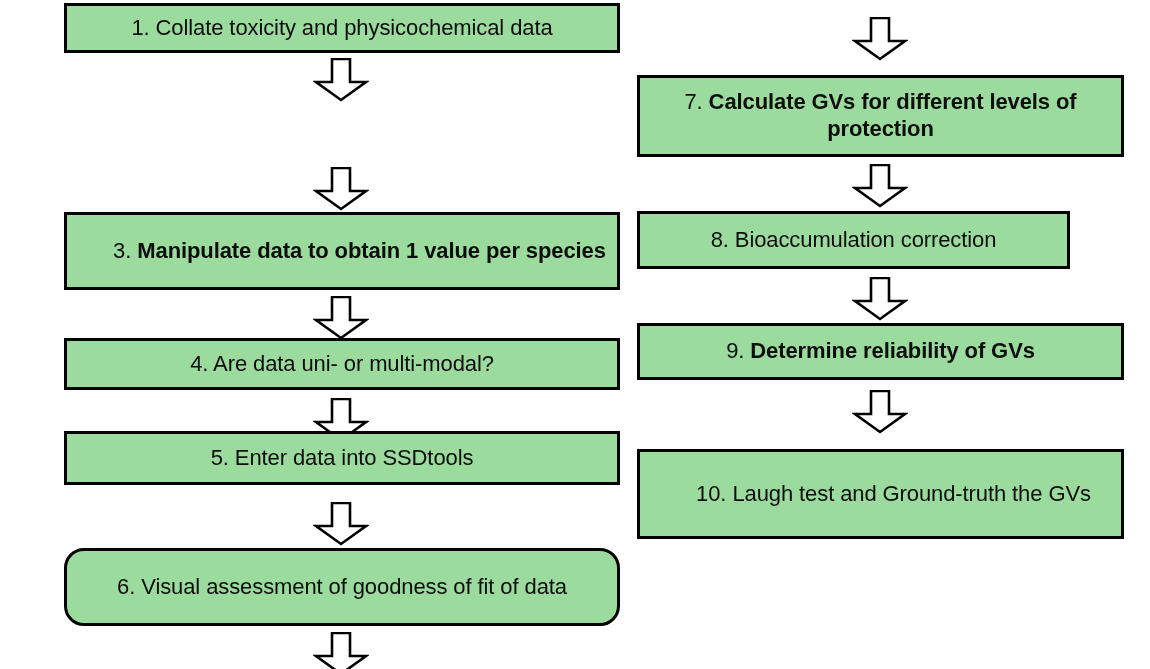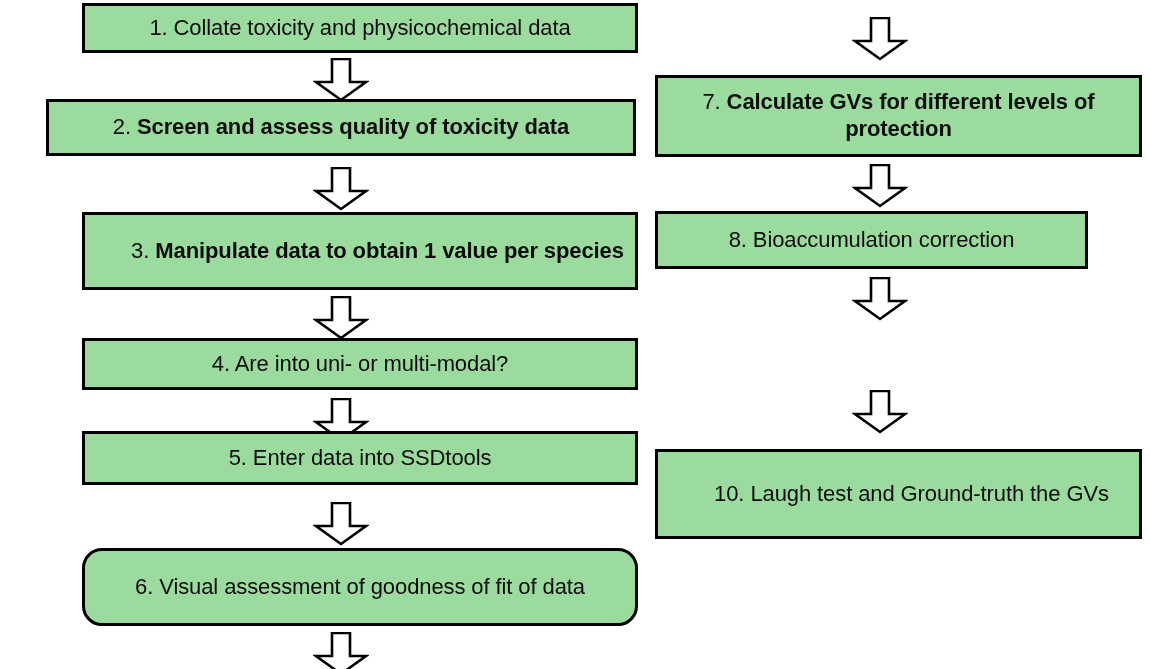--- a/index.html
+++ b/index.html
@@ -26,21 +26,20 @@
     border: 3px solid #000000;
     display: flex;
     align-items: center;
     justify-content: center;
     text-align: center;
     color: #0d0d0d;
     font-size: 22px;
     line-height: 1.22;
     padding: 2px 10px;
     letter-spacing: -0.1px;
-    margin-left: 18px;
   }
   .node .txt { display: block; width: 100%; }
   .node.bold .txt { font-weight: bold; }
   
   .node .num { font-weight: normal; }
 
   
   .arrow {
     position: absolute;
     overflow: visible;
@@ -55,42 +54,39 @@
   <div class="node" style="left:64px; top:3px; width:556px; height:50px;">
     <span class="txt"><span class="num">1.</span> <span>Collate toxicity and physicochemical data</span></span>
   </div>
 
   <div class="arrow" style="left:313px; top:58px; width:56px; height:44px;">
     <svg width="56" height="44" viewBox="0 0 56 44">
       <path d="M19,1 L37,1 L37,24 L53,24 L28,42 L3,24 L19,24 Z" fill="#ffffff" stroke="#000000" stroke-width="2.6" stroke-linejoin="miter"></path>
     </svg>
   </div>
 
-  <div class="node bold" style="left:28px; top:99px; width:590px; height:57px;">
-    <span class="txt"><span class="num">2.</span> <span>Screen and assess quality of toxicity data</span></span>
-  </div>
 
   <div class="arrow" style="left:313px; top:167px; width:56px; height:44px;">
     <svg width="56" height="44" viewBox="0 0 56 44">
       <path d="M19,1 L37,1 L37,24 L53,24 L28,42 L3,24 L19,24 Z" fill="#ffffff" stroke="#000000" stroke-width="2.6" stroke-linejoin="miter"></path>
     </svg>
   </div>
 
   <div class="node bold" style="left:64px; top:212px; width:556px; height:78px;padding-left:45px;">
     <span class="txt"><span class="num">3.</span> <span>Manipulate data to obtain 1 value per species</span></span>
   </div>
 
   <div class="arrow" style="left:313px; top:296px; width:56px; height:44px;">
     <svg width="56" height="44" viewBox="0 0 56 44">
       <path d="M19,1 L37,1 L37,24 L53,24 L28,42 L3,24 L19,24 Z" fill="#ffffff" stroke="#000000" stroke-width="2.6" stroke-linejoin="miter"></path>
     </svg>
   </div>
 
   <div class="node" style="left:64px; top:338px; width:556px; height:52px;">
-    <span class="txt"><span class="num">4.</span> <span>Are into uni- or multi-modal?</span></span>
+    <span class="txt"><span class="num">4.</span> <span>Are data uni- or multi-modal?</span></span>
   </div>
 
   <div class="arrow" style="left:313px; top:398px; width:56px; height:44px;">
     <svg width="56" height="44" viewBox="0 0 56 44">
       <path d="M19,1 L37,1 L37,24 L53,24 L28,42 L3,24 L19,24 Z" fill="#ffffff" stroke="#000000" stroke-width="2.6" stroke-linejoin="miter"></path>
     </svg>
   </div>
 
   <div class="node" style="left:64px; top:431px; width:556px; height:54px;">
     <span class="txt"><span class="num">5.</span> <span>Enter data into SSDtools</span></span>
@@ -131,20 +127,23 @@
   <div class="node" style="left:637px; top:211px; width:433px; height:58px;">
     <span class="txt"><span class="num">8.</span> <span>Bioaccumulation correction</span></span>
   </div>
 
   <div class="arrow" style="left:852px; top:277px; width:56px; height:44px;">
     <svg width="56" height="44" viewBox="0 0 56 44">
       <path d="M19,1 L37,1 L37,24 L53,24 L28,42 L3,24 L19,24 Z" fill="#ffffff" stroke="#000000" stroke-width="2.6" stroke-linejoin="miter"></path>
     </svg>
   </div>
 
+  <div class="node bold" style="left:637px; top:323px; width:487px; height:57px;">
+    <span class="txt"><span class="num">9.</span> <span>Determine reliability of GVs</span></span>
+  </div>
 
   <div class="arrow" style="left:852px; top:390px; width:56px; height:44px;">
     <svg width="56" height="44" viewBox="0 0 56 44">
       <path d="M19,1 L37,1 L37,24 L53,24 L28,42 L3,24 L19,24 Z" fill="#ffffff" stroke="#000000" stroke-width="2.6" stroke-linejoin="miter"></path>
     </svg>
   </div>
 
   <div class="node" style="left:637px; top:449px; width:487px; height:90px;padding-left:36px;">
     <span class="txt"><span class="num">10.</span> <span>Laugh test and Ground-truth the GVs</span></span>
   </div>

